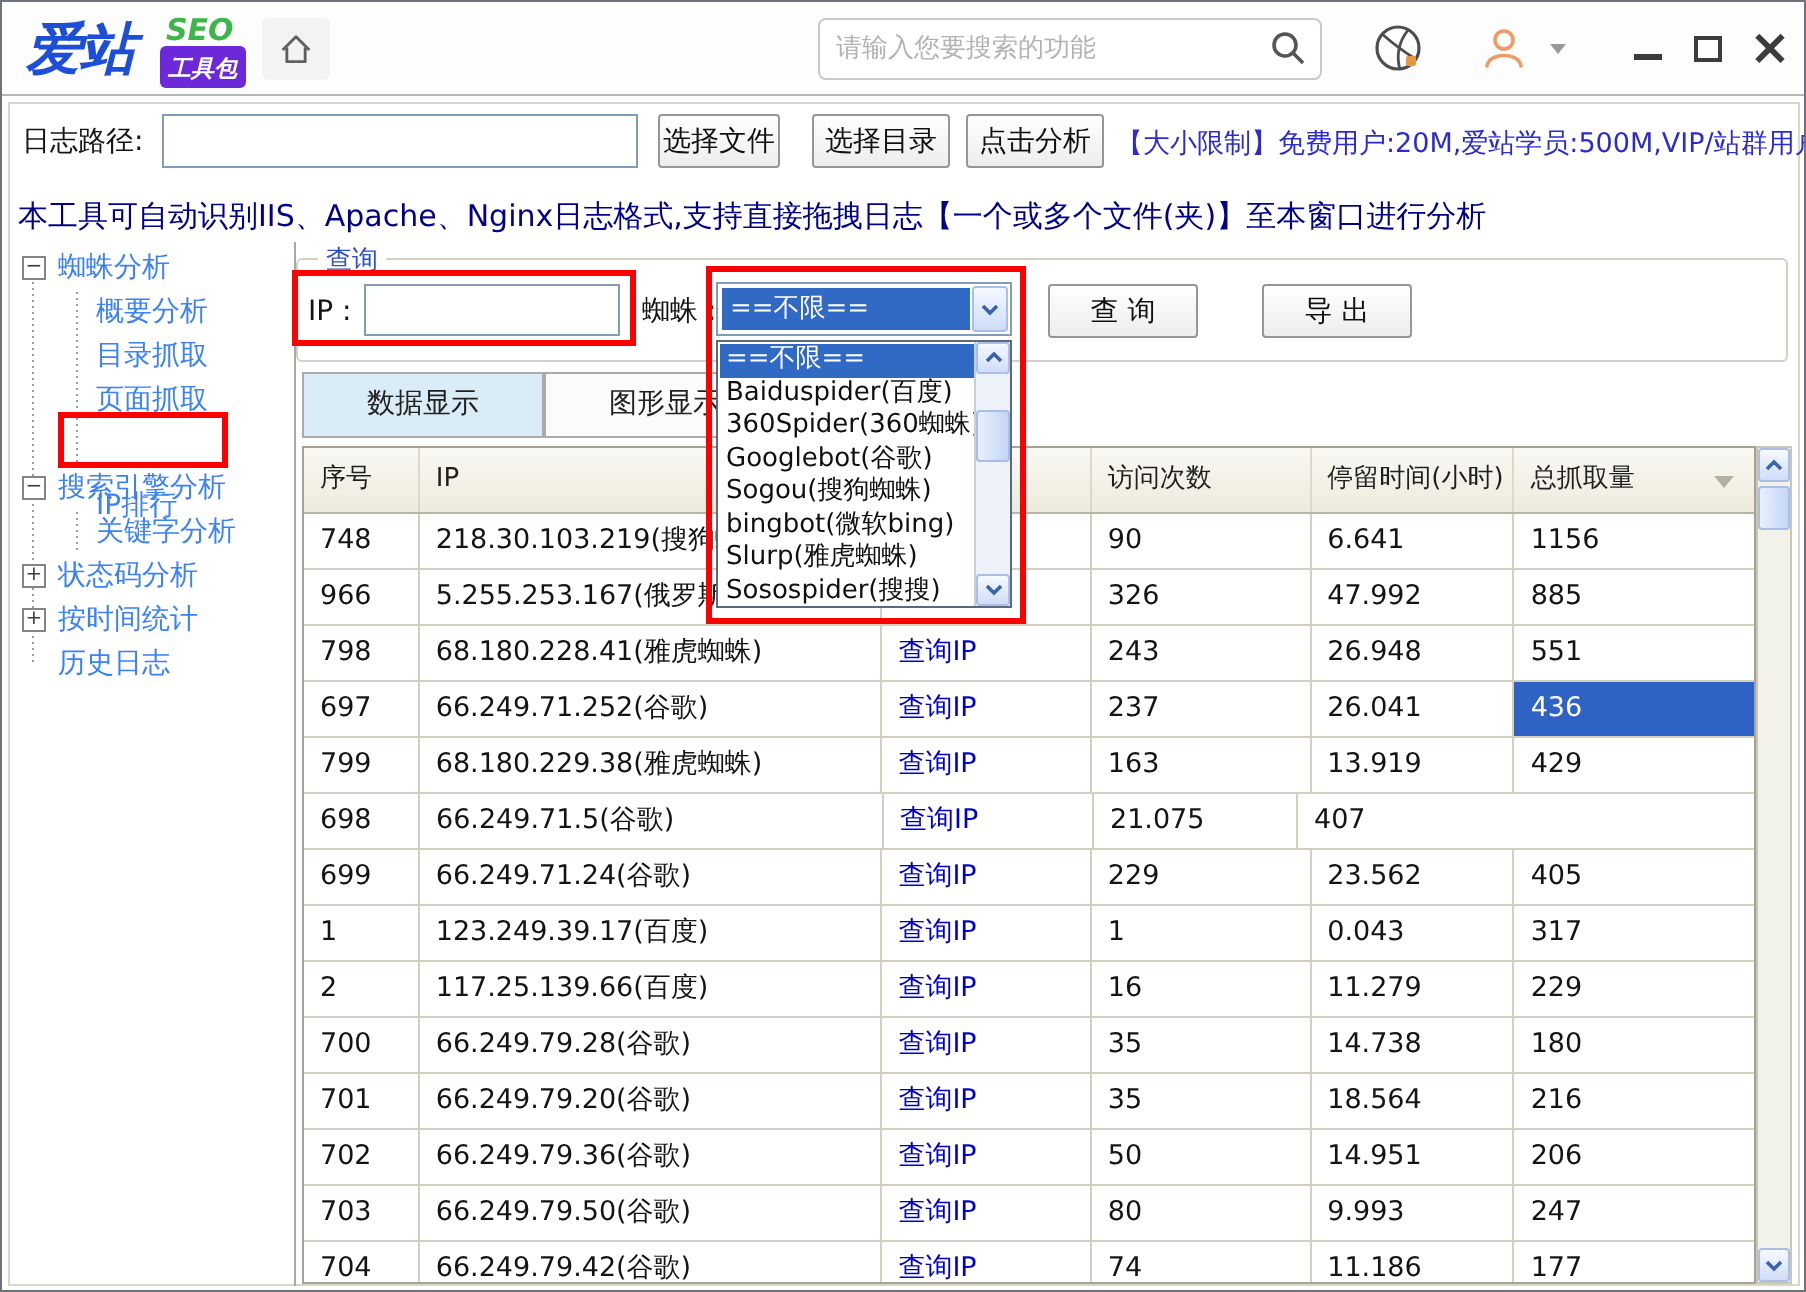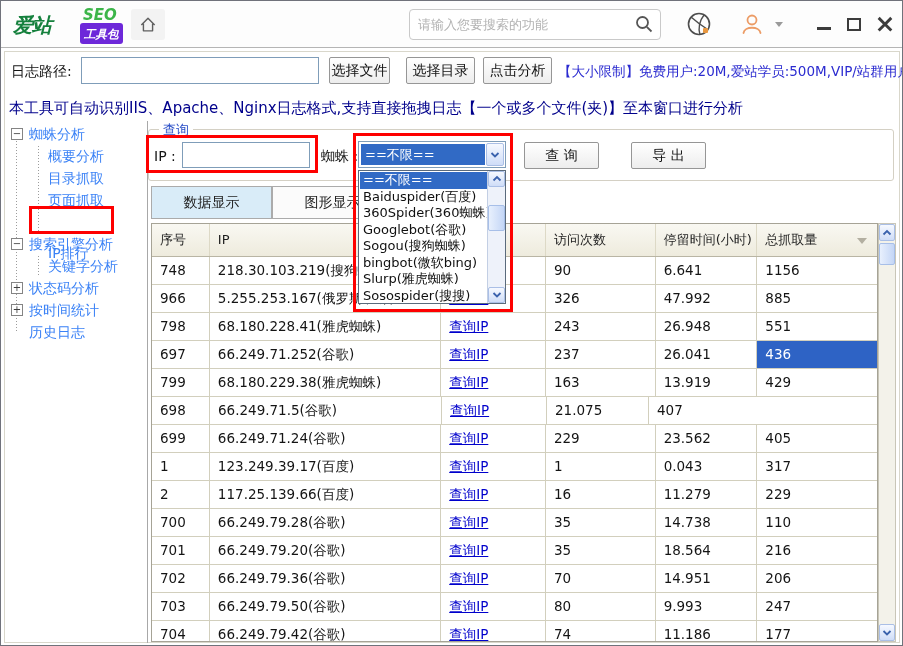--- a/index.html
+++ b/index.html
@@ -2,21 +2,21 @@
 <html><head>
 <meta charset="utf-8">
 <style>
   *{margin:0;padding:0;box-sizing:border-box;font-family:"DejaVu Sans","Liberation Sans",sans-serif}
   body{background:#9a9a9a}
   .window{position:relative;width:903px;height:646px;background:#fff;border:1px solid #70727b;overflow:hidden}
   .abs{position:absolute}
 
   
   .titlebar{left:0;top:0;width:901px;height:47px;background:#fdfdfd;border-bottom:1px solid #b5b5b5;z-index:5}
-  .logo-cn{position:absolute;left:0;top:0;font-size:20px;font-weight:bold;font-style:italic;color:#15803d;letter-spacing:-1px;line-height:36px}
+  .logo-cn{position:absolute;left:0;top:0;font-size:28px;font-weight:bold;font-style:italic;color:#1d4ed8;letter-spacing:-1px;line-height:36px}
   .logo-seo{position:absolute;left:70px;top:-1px;font-size:15px;font-weight:bold;font-style:italic;color:#3cb549}
   .logo-badge{position:absolute;left:67px;top:16px;background:#6d28d9;color:#fff;font-size:11.5px;font-weight:bold;font-style:italic;padding:4px 4px 2px;border-radius:3px;white-space:nowrap}
   .home-btn{background:#f3f3f3;border-radius:3px;display:flex;align-items:center;justify-content:center;cursor:pointer}
   .search{border:1px solid #c9c9c9;border-radius:4px;background:#fff}
   .search-input{position:absolute;left:8px;top:2px;width:210px;height:25px;border:none;outline:none;font-size:13px;color:#333;background:transparent}
   .search-input::placeholder{color:#b3b3b3}
   .search-ic{position:absolute;right:6px;top:4px}
   .caret{width:0;height:0;border-left:4px solid transparent;border-right:4px solid transparent;border-top:5px solid #9a9a9a}
   .winbtn{display:flex;align-items:center;justify-content:center;cursor:pointer}
   .minbar{display:block;width:14px;height:3px;background:#3c3c3c;margin-top:8px}
@@ -54,21 +54,21 @@
   
   .table{border:1px solid #a6a396;background:#fff;overflow:hidden;z-index:10}
   .thead{display:flex;height:33px;background:linear-gradient(#f9f8f2,#eeebdd);border-bottom:1px solid #b9b5a4}
   .hcell{position:relative;font-size:13px;color:#1f1f1f;line-height:32px;padding-left:8px;border-right:1px solid #ddd9c6;white-space:nowrap;overflow:hidden}
   .sort-tri{position:absolute;right:10px;top:14px;width:0;height:0;border-left:5px solid transparent;border-right:5px solid transparent;border-top:6px solid #b3afa1}
   .tbody{height:384px;overflow:hidden}
   .trow{display:flex;height:28px;border-bottom:1px solid #d2cfbd;background:#fff}
   .tcell{font-size:13.5px;color:#141414;line-height:27px;padding-left:8px;border-right:1px solid #d2cfbd;white-space:nowrap;overflow:hidden}
   .c0{width:58px}.c1{width:232px}.c2{width:105px}.c3{width:110px}.c4{width:102px}.c5{width:120px;border-right:none}
   .tcell.selected{background:#2e63c5;color:#fff}
-  .iplink{color:#0000cc;text-decoration:underline;cursor:pointer}
+  .iplink{color:#0000cc;cursor:pointer}
 
   
   .vscroll{background:#f3f2ea;border:1px solid #c9c6b8;z-index:10}
   .sb-btn{position:absolute;left:0;width:16px;height:17px;background:linear-gradient(#f6f9ff,#cfddf8);border:1px solid #aabfe6;border-radius:2px;display:flex;align-items:center;justify-content:center;cursor:pointer}
   .sb-thumb{position:absolute;left:0;width:16px;background:linear-gradient(90deg,#e8f0fd,#c4d6f6);border:1px solid #a7bfe8;border-radius:2px;cursor:pointer}
 
   
   .ddlist{background:#fff;border:1px solid #5a6a7c;z-index:50}
   .dd-opts{position:absolute;left:1px;top:1px;right:18px;bottom:1px;overflow:hidden}
   .opt{height:16.5px;line-height:16.5px;font-size:13px;color:#101010;padding-left:3px;white-space:nowrap;overflow:hidden;cursor:pointer}
@@ -274,35 +274,35 @@
           <div class="tcell c3">16</div>
           <div class="tcell c4">11.279</div>
           <div class="tcell c5">229</div>
         </div>
         <div class="trow">
           <div class="tcell c0">700</div>
           <div class="tcell c1">66.249.79.28(谷歌)</div>
           <div class="tcell c2"><a class="iplink">查询IP</a></div>
           <div class="tcell c3">35</div>
           <div class="tcell c4">14.738</div>
-          <div class="tcell c5">110</div>
+          <div class="tcell c5">180</div>
         </div>
         <div class="trow">
           <div class="tcell c0">701</div>
           <div class="tcell c1">66.249.79.20(谷歌)</div>
           <div class="tcell c2"><a class="iplink">查询IP</a></div>
           <div class="tcell c3">35</div>
           <div class="tcell c4">18.564</div>
           <div class="tcell c5">216</div>
         </div>
         <div class="trow">
           <div class="tcell c0">702</div>
           <div class="tcell c1">66.249.79.36(谷歌)</div>
           <div class="tcell c2"><a class="iplink">查询IP</a></div>
-          <div class="tcell c3">70</div>
+          <div class="tcell c3">50</div>
           <div class="tcell c4">14.951</div>
           <div class="tcell c5">206</div>
         </div>
         <div class="trow">
           <div class="tcell c0">703</div>
           <div class="tcell c1">66.249.79.50(谷歌)</div>
           <div class="tcell c2"><a class="iplink">查询IP</a></div>
           <div class="tcell c3">80</div>
           <div class="tcell c4">9.993</div>
           <div class="tcell c5">247</div>

